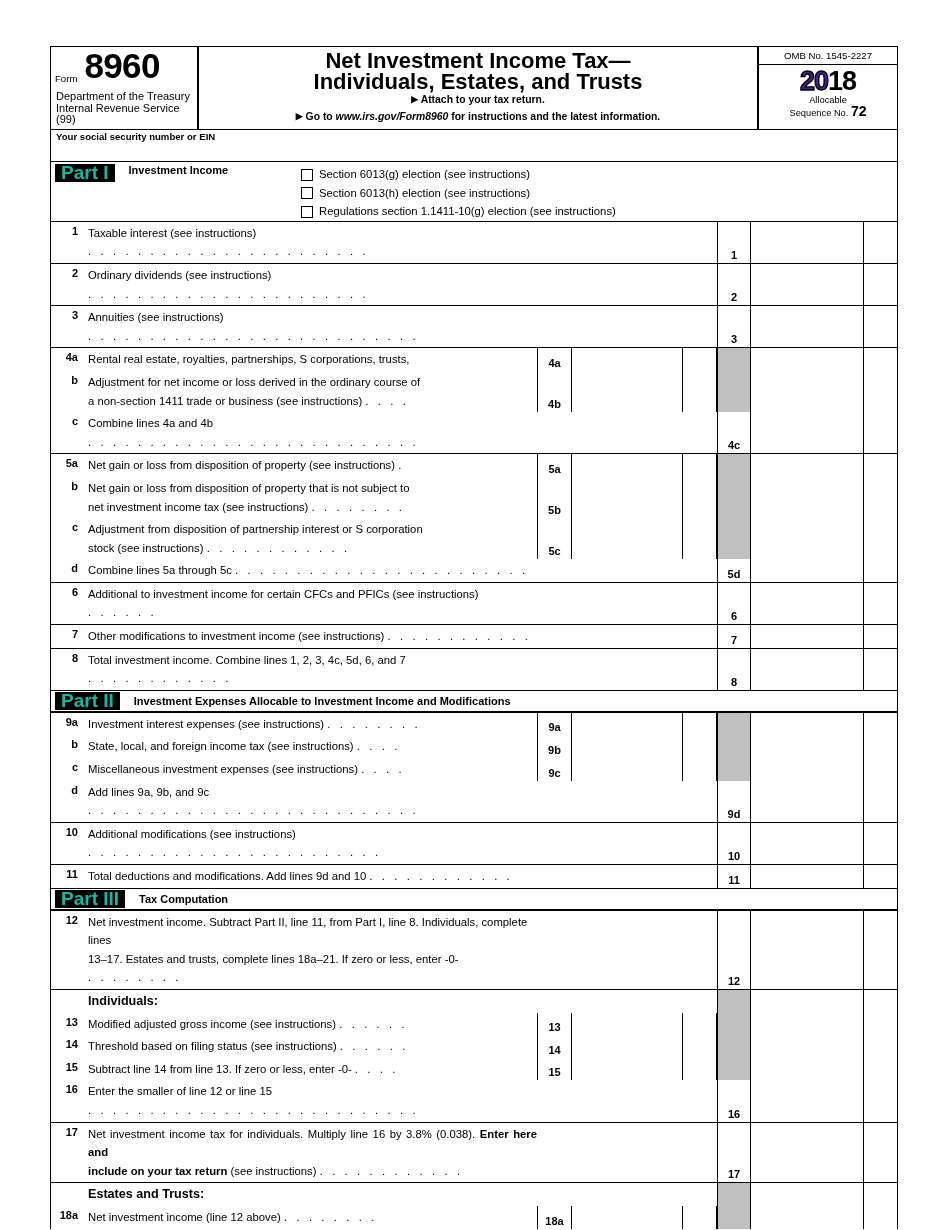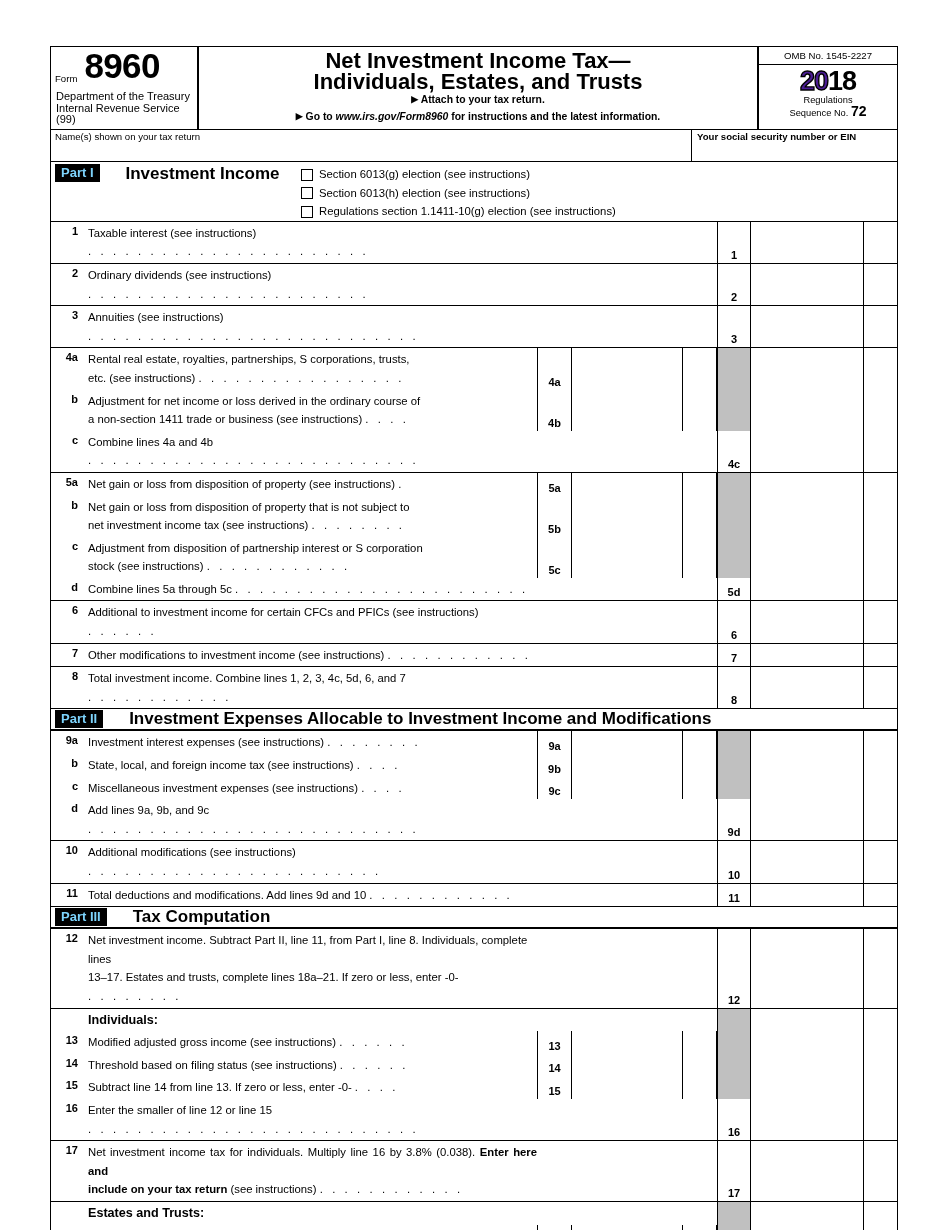--- a/index.html
+++ b/index.html
@@ -23,22 +23,22 @@
   .yr span.out{color:#4c1d95;-webkit-text-stroke:1.4px #000;}
   .att{font-size:9.3px;line-height:11.4px;}
   .att b{font-size:14px;}
   
   .namerow{display:flex;border:1.6px solid #000;border-top:none;height:32px;box-sizing:border-box;}
   .namebox{flex:1;border-right:1.6px solid #000;padding:1px 0 0 4px;font-size:9.6px;}
   .ssnbox{width:200px;padding:1px 0 0 5px;font-size:9.6px;font-weight:bold;}
   
   .partbar{display:flex;align-items:center;border-left:1.6px solid #000;border-right:1.6px solid #000;border-bottom:1.6px solid #000;height:22px;box-sizing:border-box;}
   .partbar.thick{border-bottom:2.4px solid #000;}
-  .ptag{background:#000;color:#7dd3fc;font-size:13px;font-weight:bold;padding:1px 6px 2px 6px;margin:0 0 0 4px;line-height:15px;}
-  .ptitle{font-size:17px;font-weight:bold;margin-left:26px;}
+  .ptag{background:#000;color:#14b8a6;font-size:19px;font-weight:bold;padding:1px 6px 2px 6px;margin:0 0 0 4px;line-height:15px;}
+  .ptitle{font-size:11px;font-weight:bold;margin-left:14px;}
   
   .p1wrap{display:flex;border-left:1.6px solid #000;border-right:1.6px solid #000;border-bottom:1.6px solid #000;box-sizing:border-box;}
   .p1left{display:flex;align-items:flex-start;padding-top:2px;width:250px;}
   .elects{padding-top:3px;}
   .elect{display:flex;align-items:flex-start;font-size:11.3px;line-height:18.6px;}
   .cbx{width:10px;height:10px;border:1.2px solid #000;margin-right:6px;margin-top:3.5px;flex:none;}
   
   .row{display:flex;border-left:1.6px solid #000;border-right:1.6px solid #000;border-bottom:1.1px solid #000;box-sizing:border-box;position:relative;}
   .row.hb{border-bottom:1.9px solid #000;}
   .row.nb{border-bottom:none;}
@@ -87,29 +87,26 @@
       <div class="t2" style="margin-top:2px">
         <span class="arw">▶</span>
         <span>Go to</span>
         <i>www.irs.gov/Form8960</i>
         <span>for instructions and the latest information.</span>
       </div>
     </div>
     <div class="hdr-right">
       <div class="omb">OMB No. 1545-2227</div>
       <div class="yr"><span class="out">20</span><span>18</span></div>
-      <div class="att">Regulations</div>
+      <div class="att">Allocable</div>
       <div class="att"><span>Sequence No.</span> <b>72</b></div>
     </div>
   </div>
 
   <div class="namerow">
-    <div class="namebox">
-      <span>Name(s) shown on your tax return</span>
-    </div>
     <div class="ssnbox">
       <span>Your social security number or EIN</span>
     </div>
   </div>
 
   <div class="p1wrap">
     <div class="p1left">
       <span class="ptag">Part I</span>
       <span class="ptitle">Investment Income</span>
     </div>
@@ -159,21 +156,20 @@
       <div class="mn">3</div>
       <div class="mamt"></div>
       <div class="mcts"></div>
     </div>
   </div>
 
   <div class="row nb">
     <div class="lno">4a</div>
     <div class="desc">
       <div>Rental real estate, royalties, partnerships, S corporations, trusts,</div>
-      <div><span>etc. (see instructions)</span> <span class="lead">. . . . . . . . . . . . . . . . .</span></div>
     </div>
     <div class="scell">
       <div class="sn">4a</div>
       <div class="samt"></div>
       <div class="scts"></div>
     </div>
     <div class="mcell">
       <div class="mn gray"></div>
       <div class="mamt"></div>
       <div class="mcts"></div>

